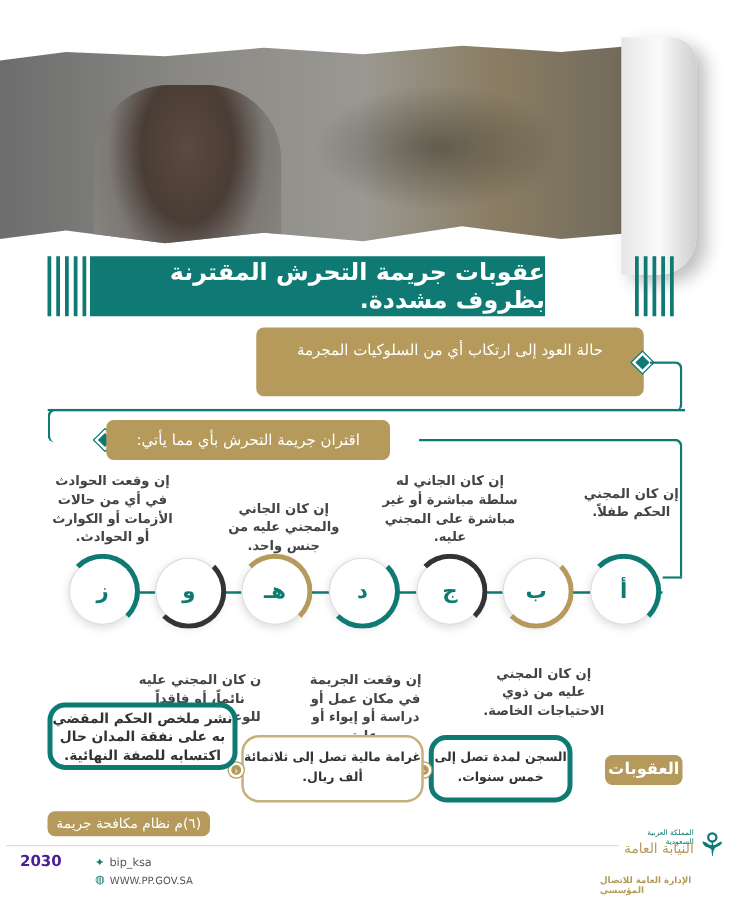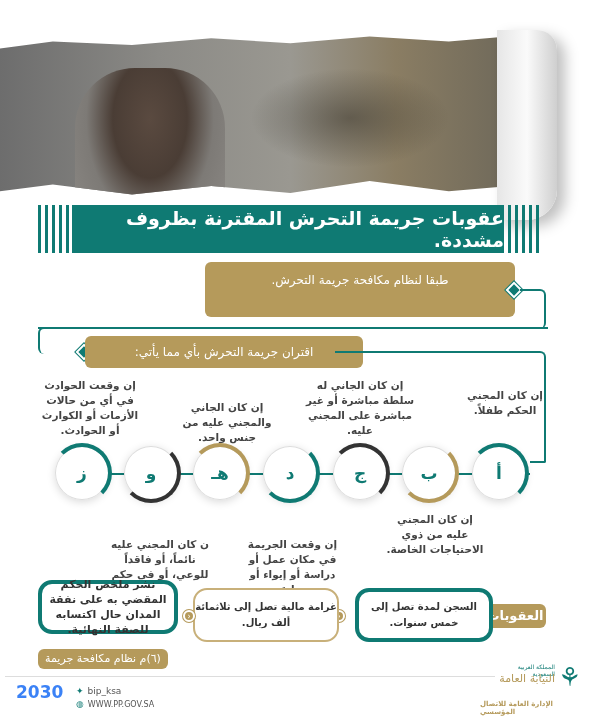--- a/index.html
+++ b/index.html
@@ -2,26 +2,26 @@
 <html><head>
 <meta charset="utf-8">
 <style>
 *{box-sizing:border-box;margin:0;padding:0}
 body{width:600px;height:724px;background:#fff;font-family:"DejaVu Sans",sans-serif;position:relative;overflow:hidden;direction:rtl}
 .abs{position:absolute}
 .photo{left:0;top:28px;width:528px;height:170px;background:linear-gradient(90deg,#6d6d6d 0%,#8b8a86 30%,#9a9891 55%,#8a7d63 75%,#6b6659 100%);overflow:hidden;clip-path:polygon(0 12%,10% 8%,25% 10%,40% 6%,55% 9%,70% 5%,85% 8%,100% 4%,100% 92%,85% 96%,70% 90%,55% 97%,40% 93%,25% 98%,10% 92%,0 96%)}
 .person{left:75px;top:40px;width:150px;height:170px;border-radius:60px 60px 20px 20px;background:radial-gradient(ellipse at 50% 30%,#5a4a40 0%,#4a3d35 35%,#7d7a76 60%,#8e8b87 100%)}
 .hand{left:250px;top:40px;width:200px;height:100px;border-radius:50%;background:radial-gradient(ellipse,rgba(60,55,45,.55),rgba(60,55,45,0) 70%)}
 .curl{left:497px;top:30px;width:60px;height:190px;background:linear-gradient(90deg,#e6e6e6,#fafafa 50%,#cfcfcf);border-radius:0 20px 30px 0;box-shadow:8px 6px 14px rgba(0,0,0,.25)}
-.title-bar{left:72px;top:205px;width:432px;height:48px;background:#0f7a73;color:#fff;font-size:19px;font-weight:bold;display:flex;align-items:center;justify-content:center}
+.title-bar{left:72px;top:205px;width:364px;height:48px;background:#0f7a73;color:#fff;font-size:19px;font-weight:bold;display:flex;align-items:center;justify-content:center}
 .stripes{top:205px;height:48px;display:flex;gap:4px}
 .stripes span{display:block;width:3px;height:48px;background:#0f7a73}
 .gold-box{background:#b59a5b;color:#fff;border-radius:6px;text-align:center;font-size:12px;line-height:18px}
 .box1{left:205px;top:262px;width:310px;height:55px;padding-top:9px}
-.box2{left:85px;top:336px;width:278px;height:32px;display:flex;align-items:center;justify-content:center}
+.box2{left:85px;top:336px;width:227px;height:32px;display:flex;align-items:center;justify-content:center}
 .line{border-color:#0f7a73;border-style:solid}
 .diamond{width:12px;height:12px;background:#0f7a73;transform:rotate(45deg);border:2px solid #fff;box-shadow:0 0 0 1px #0f7a73}
 .circle{width:54px;height:54px;border-radius:50%;background:#fff;box-shadow:0 2px 8px rgba(0,0,0,.15), inset 0 0 0 1px #ddd;display:flex;align-items:center;justify-content:center;color:#0f7a73;font-size:17px;font-weight:bold}
 .arc{width:60px;height:60px;border-radius:50%;border:4px solid transparent}
 .desc{font-size:10.5px;line-height:15px;color:#444;text-align:center;font-weight:bold}
 .pen{background:#fff;border:4px solid #0f7a73;border-radius:14px;text-align:center;font-size:10px;line-height:16px;color:#333;font-weight:bold;display:flex;align-items:center;justify-content:center}
 .pen.gold{border:2px solid #c8b07a}
 .conn{width:12px;height:12px;border-radius:50%;background:#b59a5b;border:2px solid #fff;box-shadow:0 0 0 1px #b59a5b;color:#fff;font-size:8px;display:flex;align-items:center;justify-content:center}
 .foot{font-size:9px;color:#555;direction:ltr}
 </style>
@@ -44,21 +44,21 @@
 <div class="abs title-bar">عقوبات جريمة التحرش المقترنة بظروف مشددة.</div>
 <div class="abs stripes" style="left:508px">
     <span></span>
     <span></span>
     <span></span>
     <span></span>
     <span></span>
   </div>
 
 <div class="abs gold-box box1">
-  <div>طبقا لنظام مكافحة جريمة التحرش.</div>
+  <div>حالة العود إلى ارتكاب أي من السلوكيات المجرمة</div>
 </div>
 <div class="abs diamond" style="left:508px;top:284px"></div>
 <div class="abs line" style="left:520px;top:289px;width:26px;height:40px;border-width:2px 2px 2px 0;border-radius:0 6px 6px 0;border-bottom:none"></div>
 <div class="abs line" style="left:38px;top:327px;width:510px;height:27px;border-width:2px 0 0 2px;border-radius:6px 0 0 6px;border-right:none"></div>
 <div class="abs line" style="left:38px;top:327px;width:510px;height:2px;border-width:2px 2px 0 0;border-radius:0 6px 0 0"></div>
 
 <div class="abs diamond" style="left:78px;top:346px"></div>
 <div class="abs gold-box box2">اقتران جريمة التحرش بأي مما يأتي:</div>
 <div class="abs line" style="left:335px;top:351px;width:211px;height:110px;border-width:2px 2px 0 0;border-radius:0 6px 0 0"></div>
 <div class="abs line" style="left:530px;top:461px;width:16px;height:2px;border-width:0 2px 2px 0;border-radius:0 0 6px 0"></div>
@@ -92,35 +92,35 @@
 </div>
 <div class="abs" style="left:124px;top:446px">
   <div class="abs arc" style="left:-3px;top:-3px;border-bottom-color:#333;border-right-color:#333"></div>
   <div class="circle">و</div>
 </div>
 <div class="abs" style="left:55px;top:446px">
   <div class="abs arc" style="left:-3px;top:-3px;border-top-color:#0f7a73;border-right-color:#0f7a73"></div>
   <div class="circle">ز</div>
 </div>
 
-<div class="abs desc" style="left:385px;top:512px;width:100px">إن كان المجني عليه من ذوي الاحتياجات الخاصة.</div>
+<div class="abs desc" style="left:385px;top:532px;width:100px">إن كان المجني عليه من ذوي الاحتياجات الخاصة.</div>
 <div class="abs desc" style="left:240px;top:537px;width:105px">إن وقعت الجريمة في مكان عمل أو دراسة أو إيواء أو رعاية.</div>
 <div class="abs desc" style="left:105px;top:537px;width:110px">ن كان المجني عليه نائماً، أو فاقداً للوعي، أو في حكم ذلك.</div>
 
 <div class="abs gold-box" style="left:484px;top:604px;width:62px;height:24px;font-size:13px;line-height:24px;font-weight:bold">العقوبات :</div>
-<div class="abs pen" style="left:355px;top:588px;width:138px;height:54px">السجن لمدة تصل إلى خمس سنوات.</div>
+<div class="abs pen" style="left:343px;top:588px;width:115px;height:54px">السجن لمدة تصل إلى خمس سنوات.</div>
 <div class="abs conn" style="left:333px;top:610px">‹</div>
 <div class="abs pen gold" style="left:193px;top:588px;width:146px;height:54px">غرامة مالية تصل إلى ثلاثمائة ألف ريال.</div>
 <div class="abs conn" style="left:183px;top:610px">‹</div>
-<div class="abs pen" style="left:38px;top:580px;width:140px;height:54px;font-size:11px;line-height:15px">نشر ملخص الحكم المقضي به على نفقة المدان حال اكتسابه للصفة النهائية.</div>
+<div class="abs pen" style="left:38px;top:562px;width:152px;height:54px;font-size:11px;line-height:15px">نشر ملخص الحكم المقضي به على نفقة المدان حال اكتسابه للصفة النهائية.</div>
 
 <div class="abs gold-box" style="left:38px;top:649px;width:130px;height:20px;font-size:11px;line-height:20px">(٦)م نظام مكافحة جريمة التحرش.</div>
 
 <div class="abs" style="left:5px;top:676px;width:490px;height:1px;background:#ddd"></div>
-<div class="abs" style="left:16px;top:682px;color:#3b82f6;font-size:17px;font-weight:bold;direction:ltr">2030</div>
+<div class="abs" style="left:16px;top:682px;color:#4c1d95;font-size:12px;font-weight:bold;direction:ltr">2030</div>
 <div class="abs foot" style="left:76px;top:686px;display:flex;align-items:center;gap:4px">
   <span style="color:#0f7a73;font-size:9px">✦</span>
   <span>bip_ksa</span>
 </div>
 <div class="abs foot" style="left:76px;top:699px;display:flex;align-items:center;gap:4px;font-size:8px">
   <span style="color:#0f7a73;font-size:9px">◍</span>
   <span>WWW.PP.GOV.SA</span>
 </div>
 <div class="abs" style="left:495px;top:663px;width:60px;text-align:right;color:#0f7a73;font-size:6px">المملكة العربية السعودية</div>
 <div class="abs" style="left:485px;top:672px;width:70px;color:#b59a5b;font-size:11px;font-weight:normal">النيابة العامة</div>

